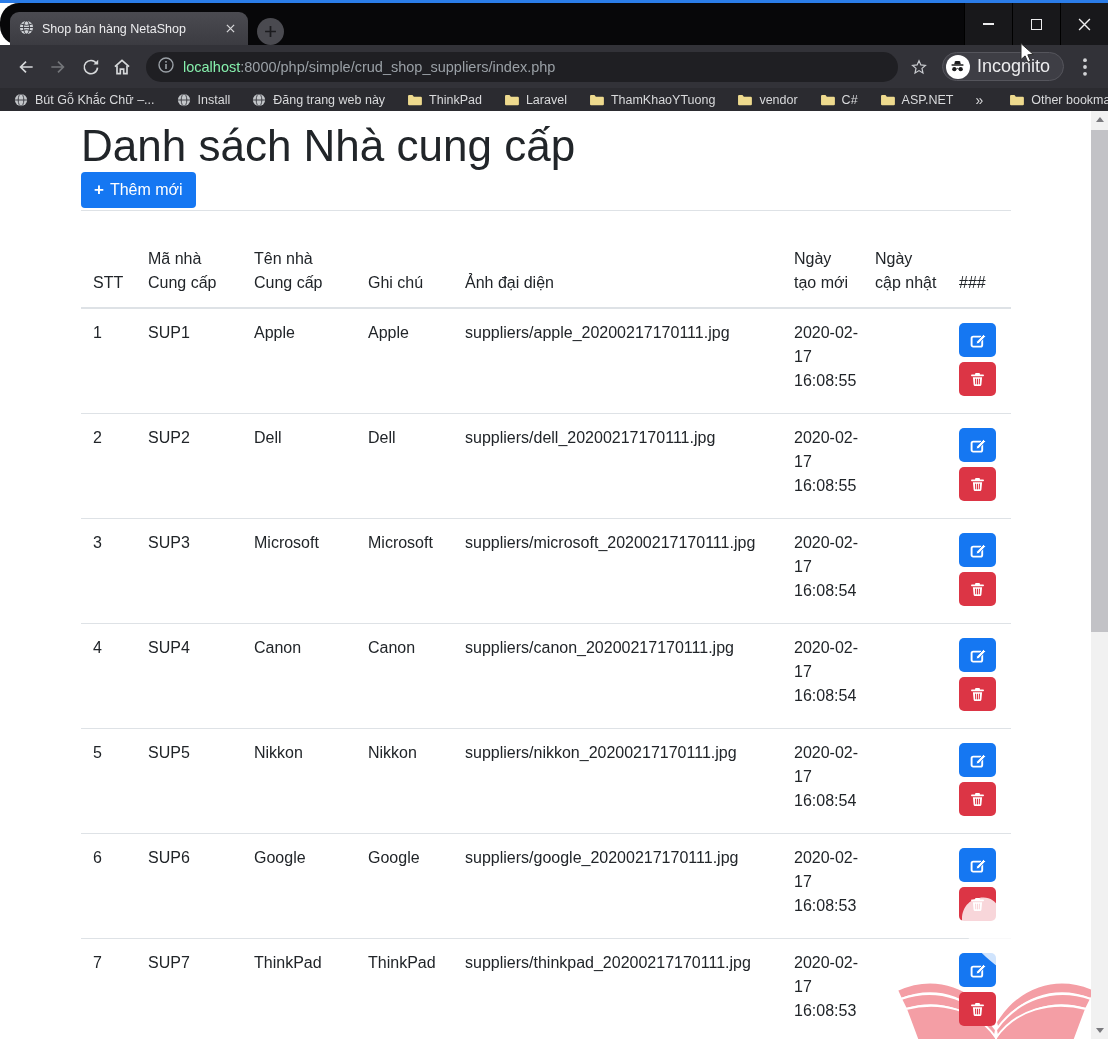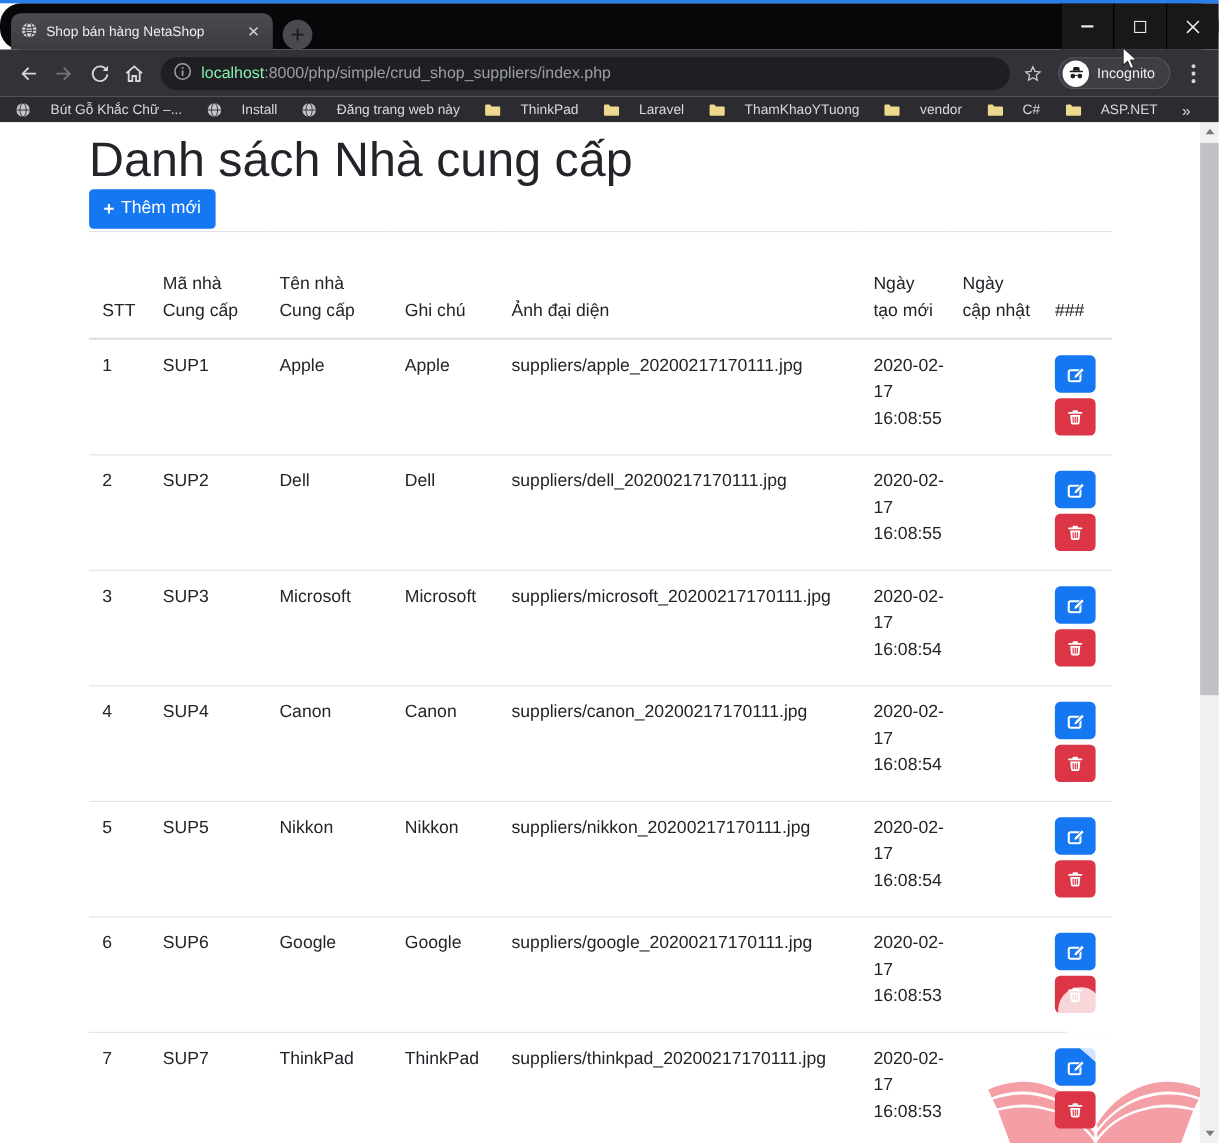--- a/index.html
+++ b/index.html
@@ -25,27 +25,27 @@
   .toolbar { position:absolute; top:45px; left:0; width:1108px; height:43px; background:#323238;
              display:flex; align-items:center; padding:0 10px; z-index:30; }
   .nav-btn { width:32px; height:32px; display:flex; align-items:center; justify-content:center; border-radius:50%; }
   .url-pill { flex:1; height:30px; margin:0 6px 0 8px; border-radius:15px; background:#1f1f23;
               display:flex; align-items:center; padding:0 12px; font-size:14.5px; white-space:nowrap; overflow:hidden; }
   .url-host { color:#86efac; margin-left:9px; }
   .url-rest { color:#9aa0a6; }
   .star-btn { width:30px; height:30px; display:flex; align-items:center; justify-content:center; }
   .incog-pill { height:29px; border-radius:15px; background:#3e3e45; border:1px solid #55555c;
                 display:flex; align-items:center; gap:7px; padding:0 13px 0 3px; margin:0 8px;
-                color:#ececee; font-size:13px; }
+                color:#ececee; font-size:18px; }
   .incog-circle { width:24px; height:24px; border-radius:50%; background:#fff; display:flex; align-items:center; justify-content:center; }
   .menu-dots { width:26px; height:30px; display:flex; align-items:center; justify-content:center; }
 
   .bookmarks-bar { position:absolute; top:88px; left:0; width:1108px; height:23px; background:#2b2b30;
                    display:flex; align-items:center; padding:0 10px 0 14px; font-size:12.5px; color:#d9dadc; z-index:30; }
-  .bm-item { display:flex; align-items:center; gap:18px; margin-right:22px; white-space:nowrap; }
+  .bm-item { display:flex; align-items:center; gap:7px; margin-right:22px; white-space:nowrap; }
   .bm-spacer { flex:1; }
   .bm-chevron { color:#d9dadc; font-size:14px; margin-right:14px; }
   .bm-divider { width:1px; height:14px; background:#55555a; margin-right:12px; }
 
   
   .page { position:absolute; top:111px; left:0; width:1091px; height:928px; background:#fff; overflow:hidden; }
   .content { position:relative; z-index:1; margin-left:81px; width:930px; }
   h1.page-title { font-size:44px; line-height:44px; font-weight:500; color:#212529; margin:13px 0 4px; }
   .btn-add { background:#1577f2; color:#fff; border:none; border-radius:4px; height:36px;
              padding:0 13px; font-size:16px; font-family:inherit; display:inline-flex; align-items:center; gap:6px; }

